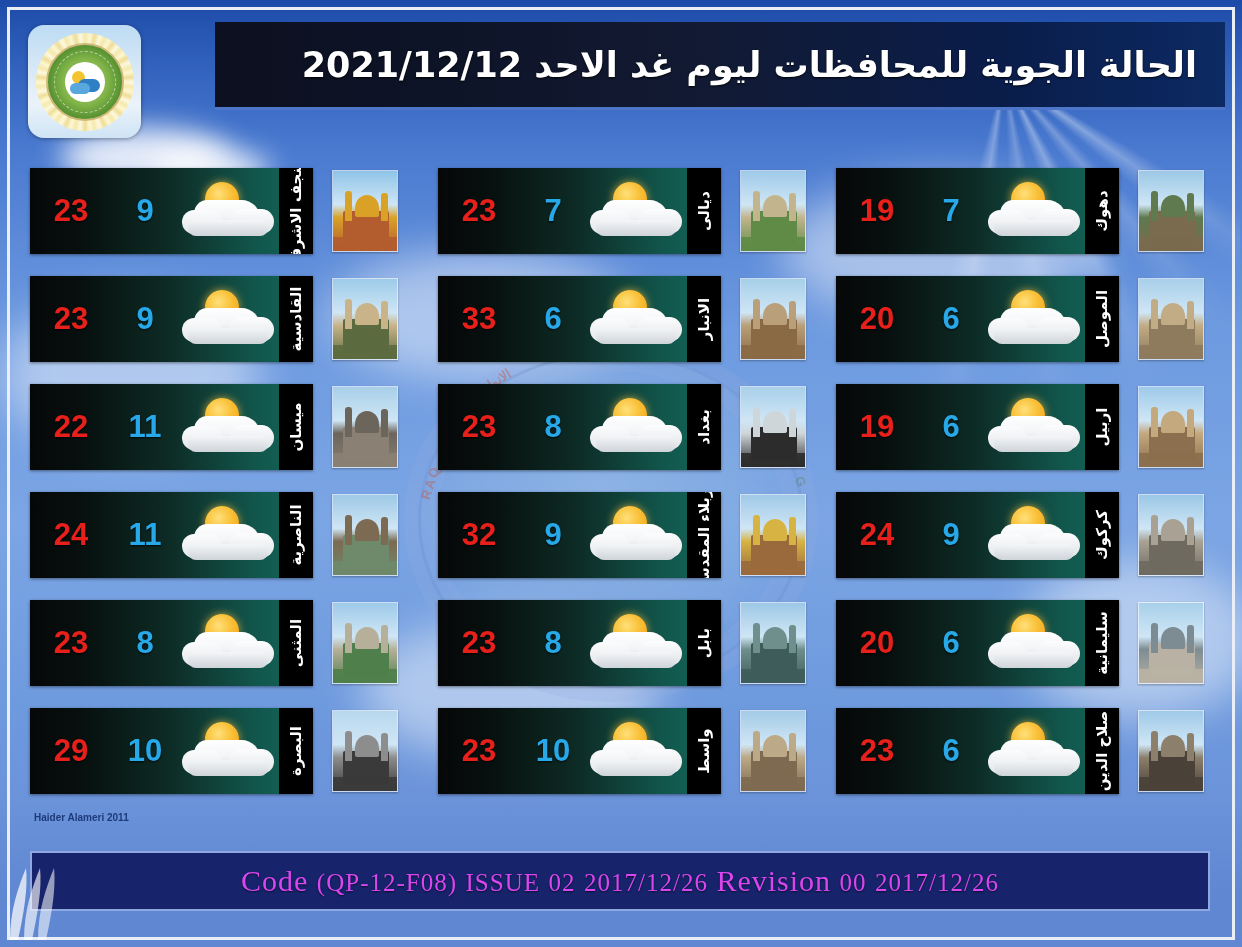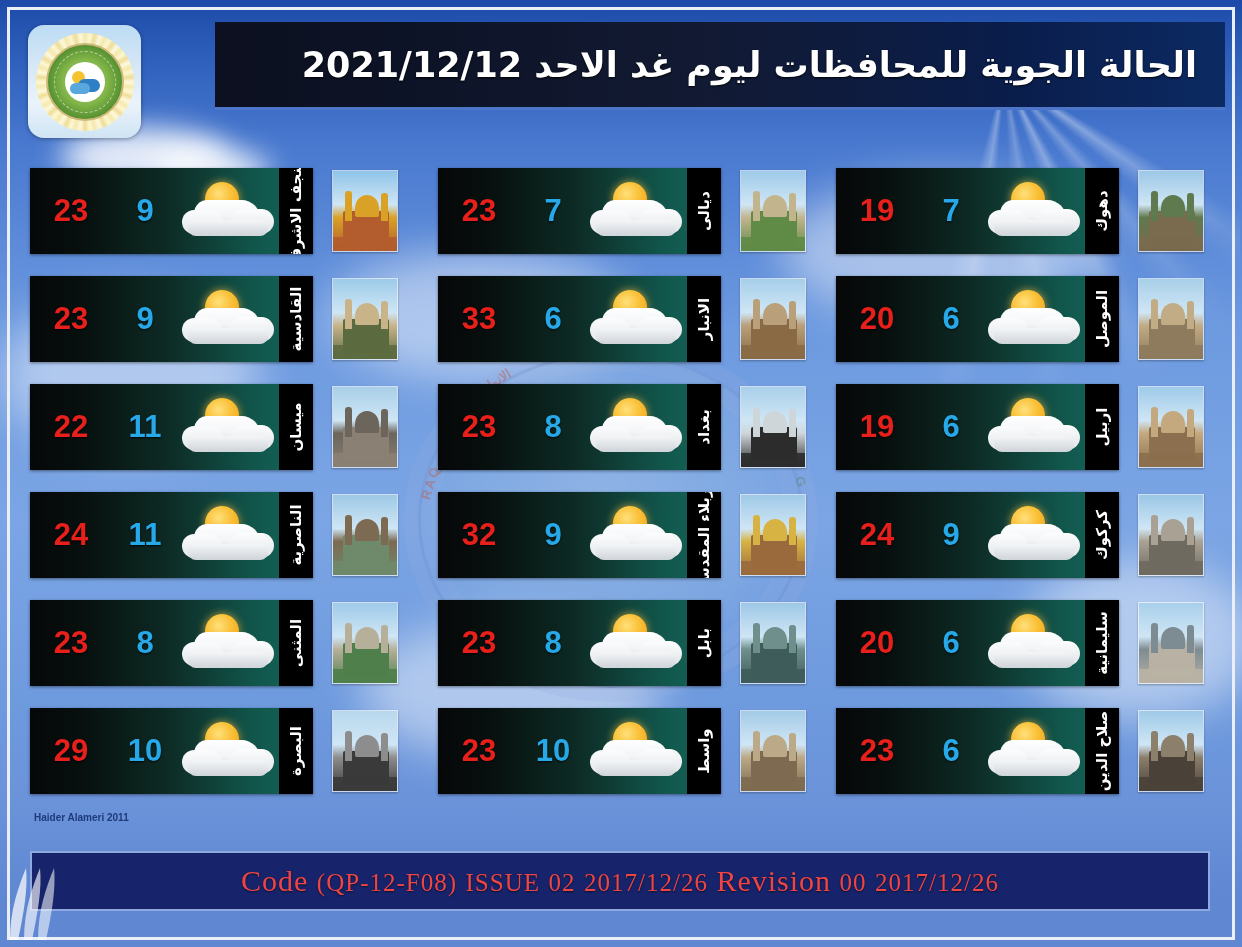--- a/index.html
+++ b/index.html
@@ -192,21 +192,21 @@
   }
 
   
   .footer{
     position:absolute;left:30px;top:851px;width:1180px;height:60px;
     background:#17246b;
     border:2px solid #8fa9e0;box-sizing:border-box;
     display:flex;align-items:center;justify-content:center;
   }
   .footer-text{
-    color:#ef4444;font-size:30px;
+    color:#d946ef;font-size:30px;
     font-family:"Liberation Serif", serif;
     letter-spacing:1px;white-space:nowrap;
     text-shadow:0 1px 2px rgba(0,0,0,0.6);
   }
   .footer-text .small{font-size:25px;}
   .corner-mark{
     position:absolute;left:4px;top:862px;width:70px;height:80px;
     pointer-events:none;opacity:0.85;
   }
 </style>

